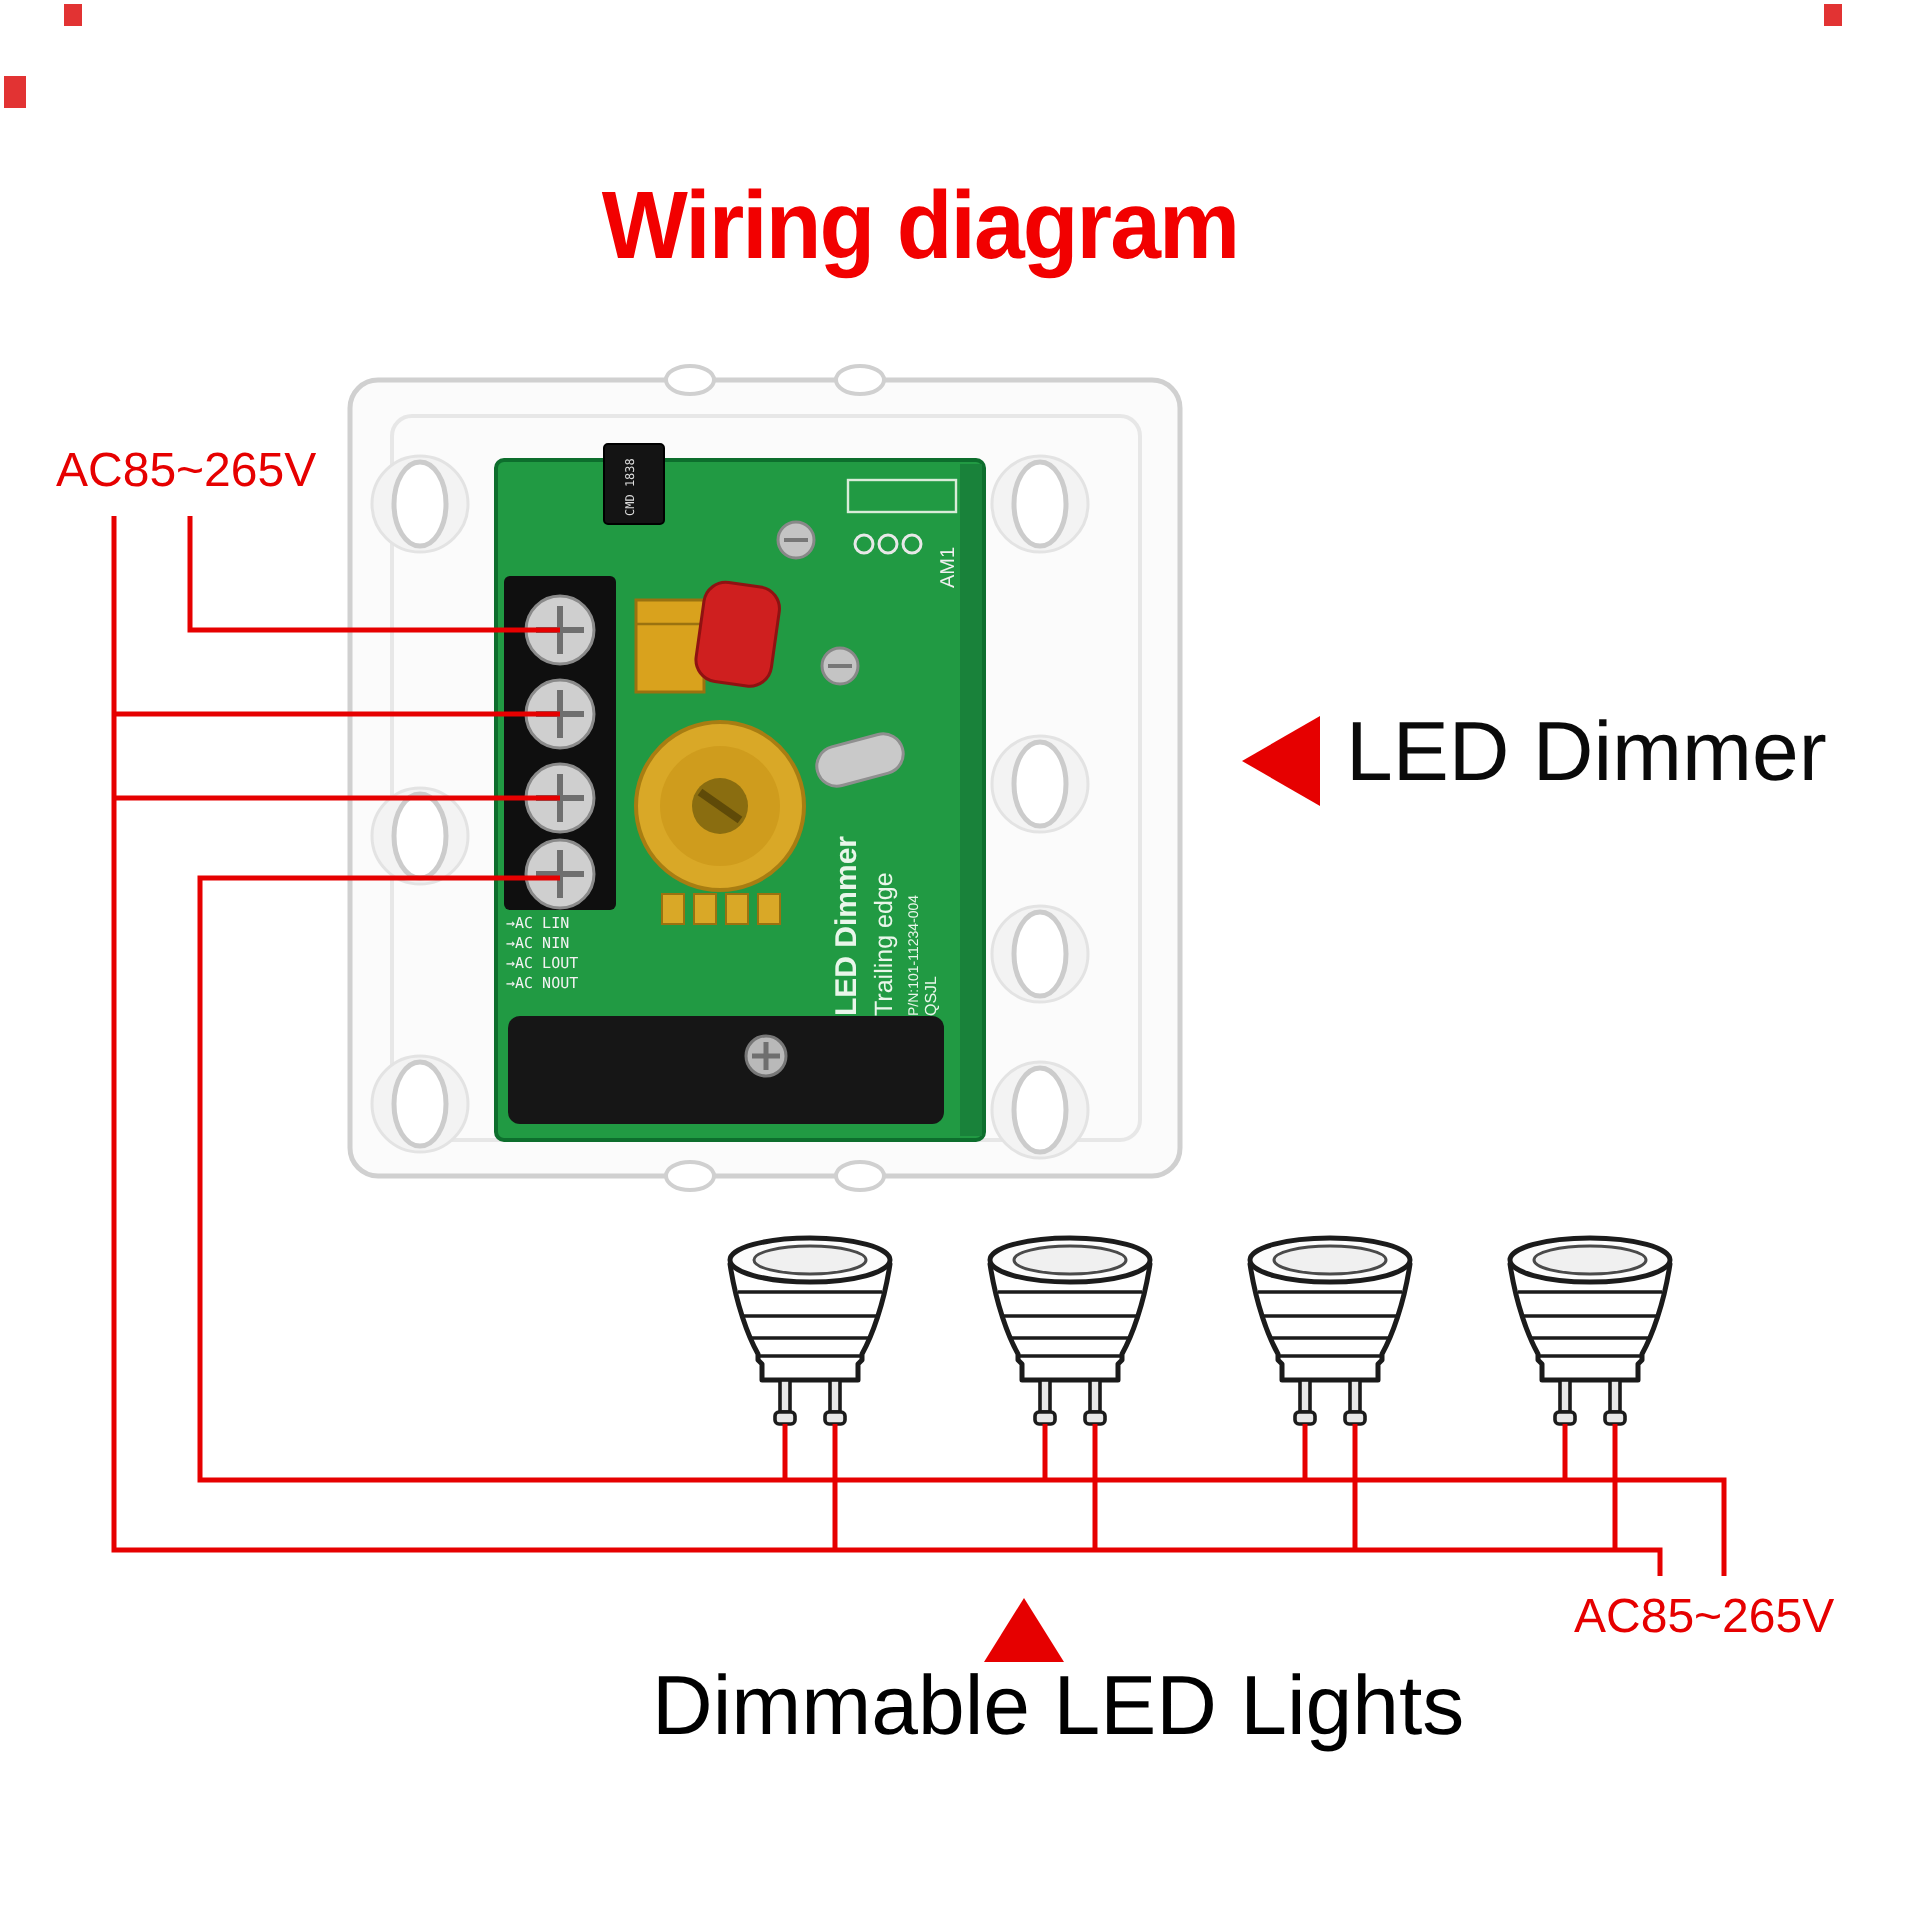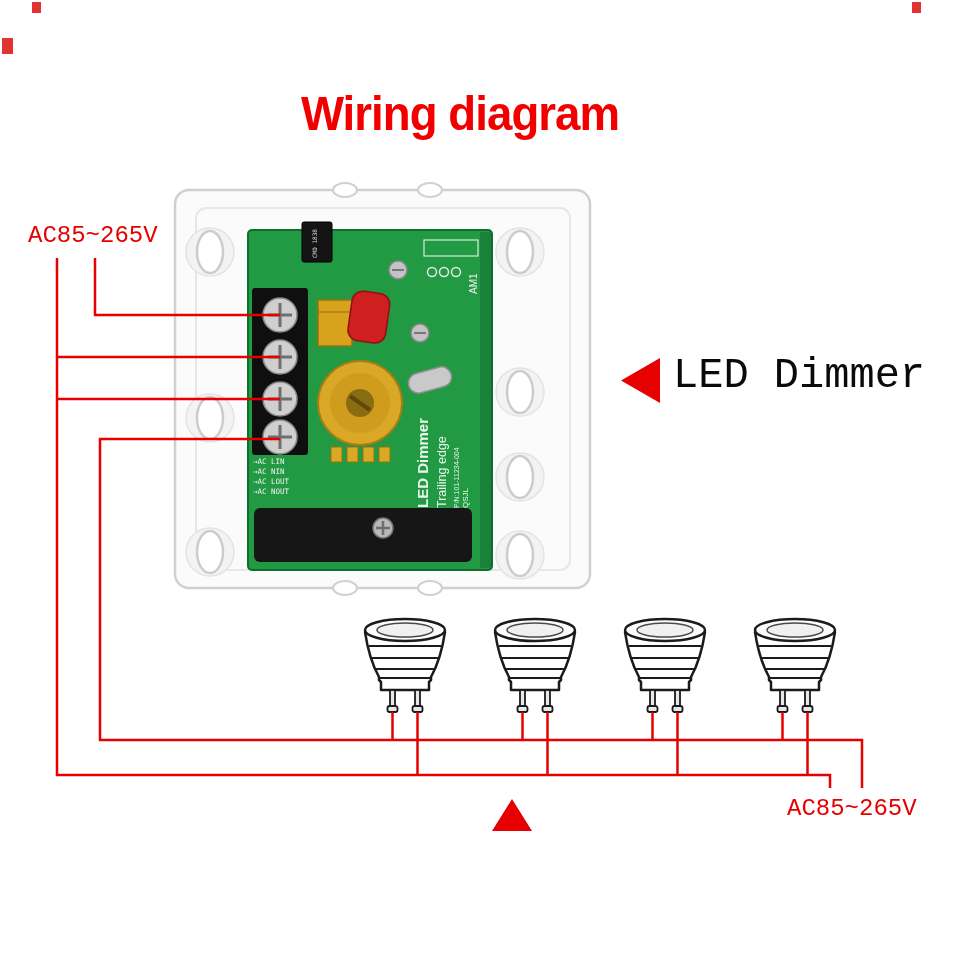--- a/index.html
+++ b/index.html
@@ -1,19 +1,19 @@
 <!DOCTYPE html>
 <html><head>
 <meta charset="utf-8">
 <style>
   html,body{margin:0;padding:0;background:#ffffff;}
   #stage{position:relative;width:960px;height:960px;background:#ffffff;overflow:hidden;
          font-family:"Liberation Sans",sans-serif;}
   #scene{position:absolute;left:0;top:0;}
-  .lbl{position:absolute;font-family:Liberation Mono, monospace;white-space:nowrap;}
+  .lbl{position:absolute;font-family:Liberation Sans, sans-serif;white-space:nowrap;}
   #title{position:absolute;left:0;top:86px;width:920px;text-align:center;
          font-family:"Liberation Sans",sans-serif;font-weight:bold;font-size:48px;
          color:#f20000;letter-spacing:-1px;transform:scaleX(0.95);transform-origin:center;}
   #ac-top{left:28px;top:222px;font-size:24px;color:#e60000;}
   #ac-bottom{left:787px;top:795px;font-size:24px;color:#e60000;}
   #led-dimmer{left:673px;top:352px;font-size:42px;color:#0a0a0a;}
   #dimmable{left:326px;top:829px;font-size:42px;color:#000000;}
   .artifact{position:absolute;background:#e23333;}
 </style>
 </head>
@@ -176,18 +176,19 @@
     </g>
 
     <polygon points="660,358 660,403 621,380.5" fill="#e60000"></polygon>
     <polygon points="512,799 492,831 532,831" fill="#e60000"></polygon>
   </svg>
 
   <div id="title" class="lbl">Wiring diagram</div>
   <div id="ac-top" class="lbl">AC85~265V</div>
   <div id="led-dimmer" class="lbl">LED Dimmer</div>
   <div id="ac-bottom" class="lbl">AC85~265V</div>
+  <div id="dimmable" class="lbl">Dimmable LED Lights</div>
 
   <div class="artifact" style="left:32px;top:2px;width:9px;height:11px;"></div>
   <div class="artifact" style="left:912px;top:2px;width:9px;height:11px;"></div>
   <div class="artifact" style="left:2px;top:38px;width:11px;height:16px;"></div>
 
 </div>
 
 </body></html>

